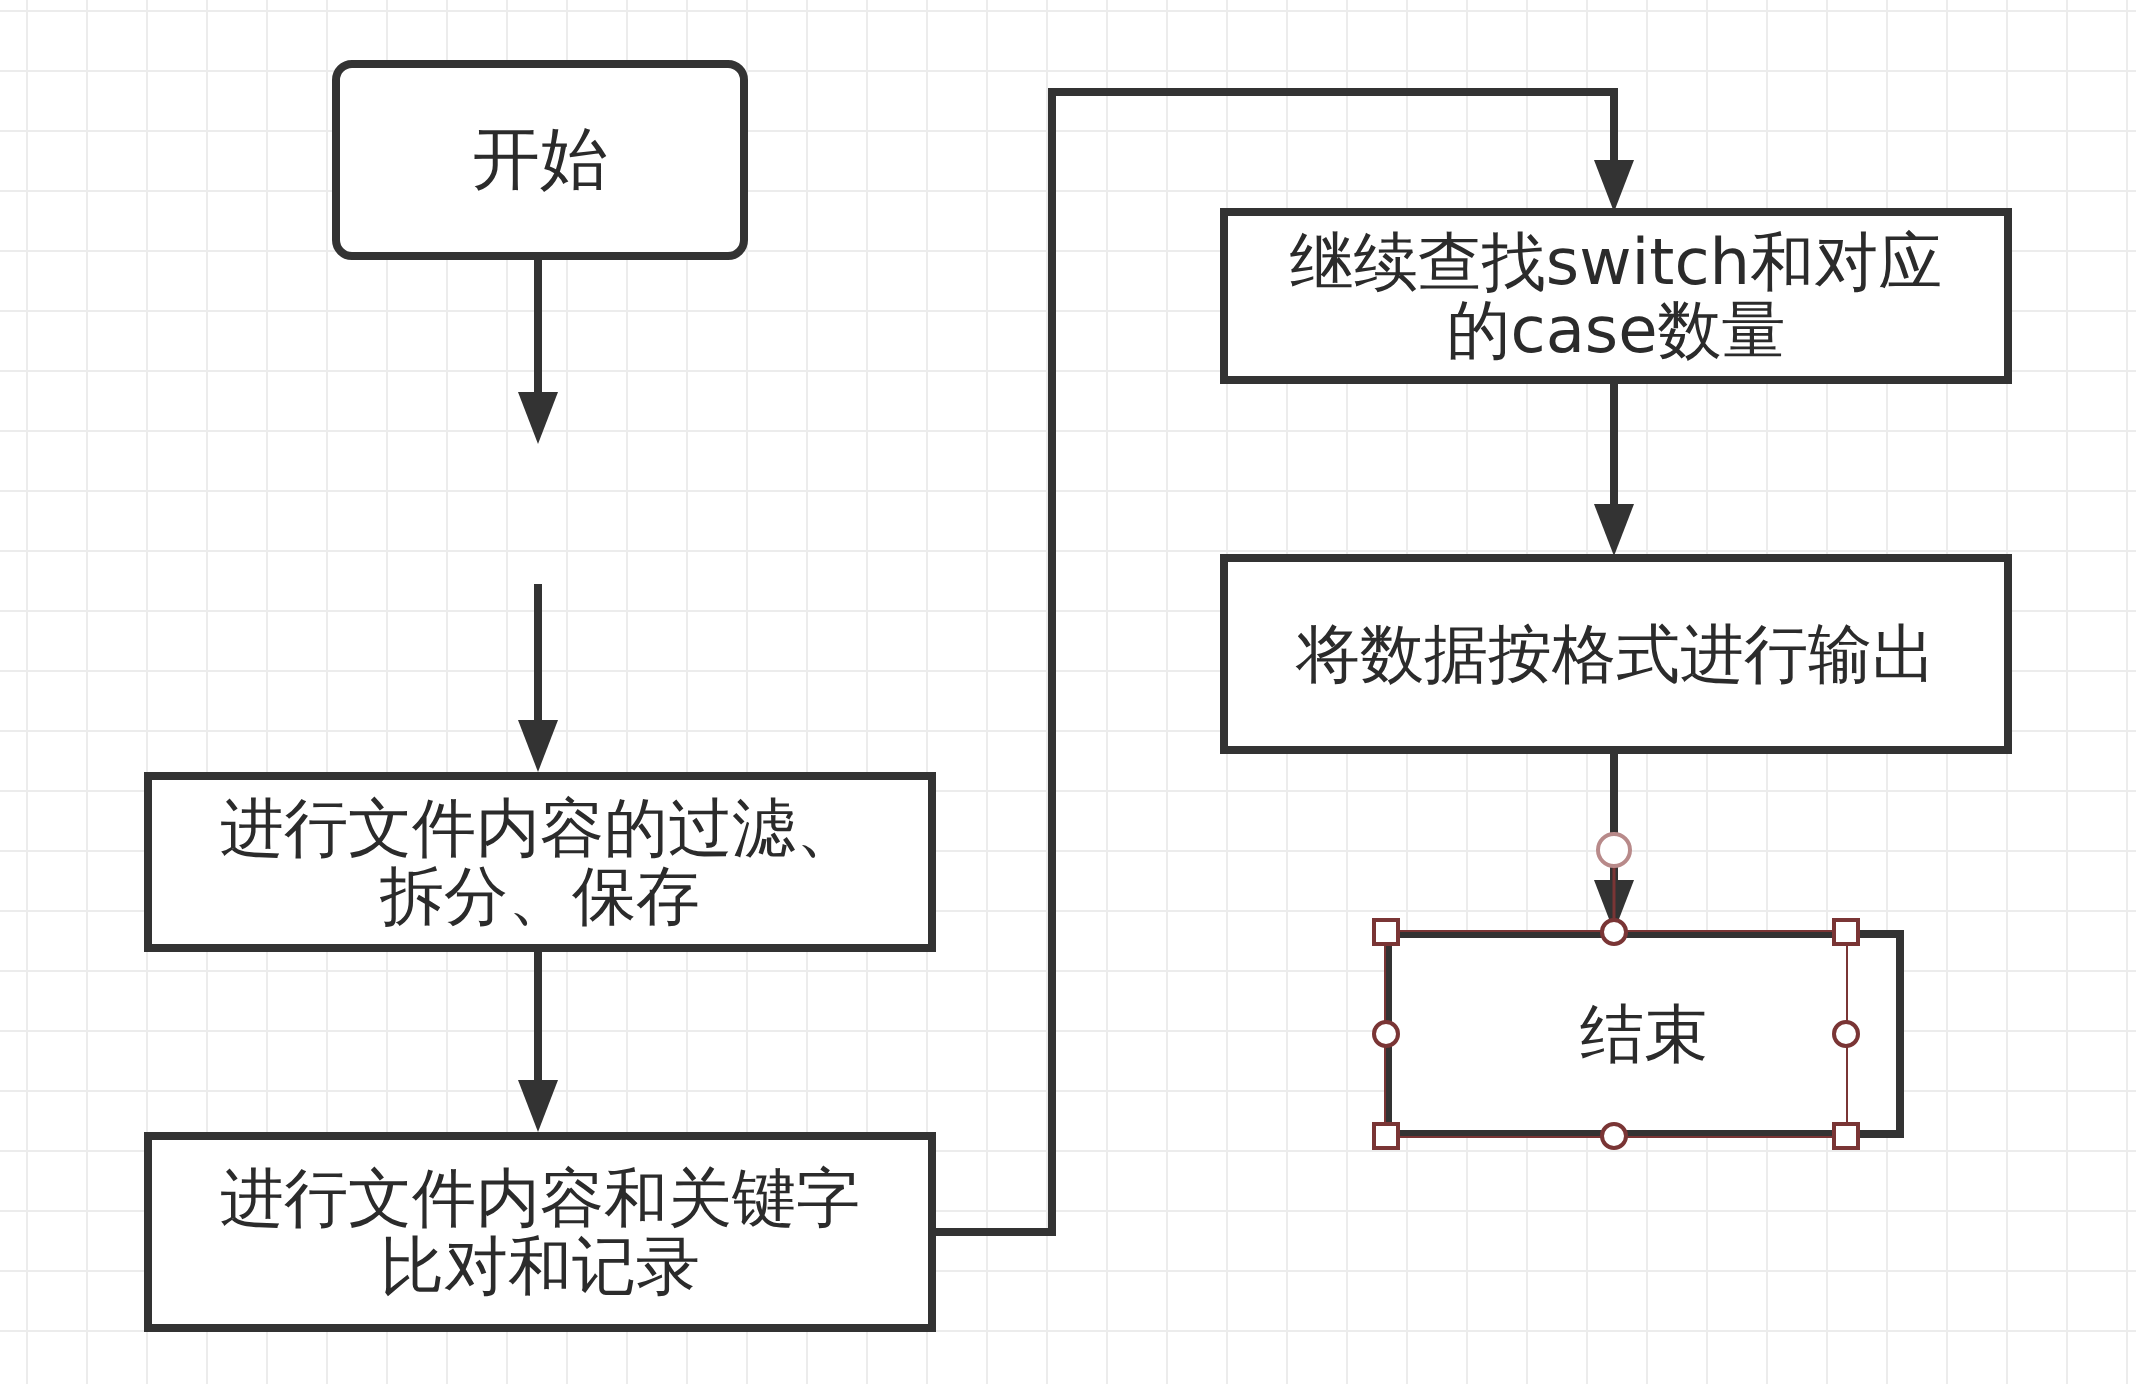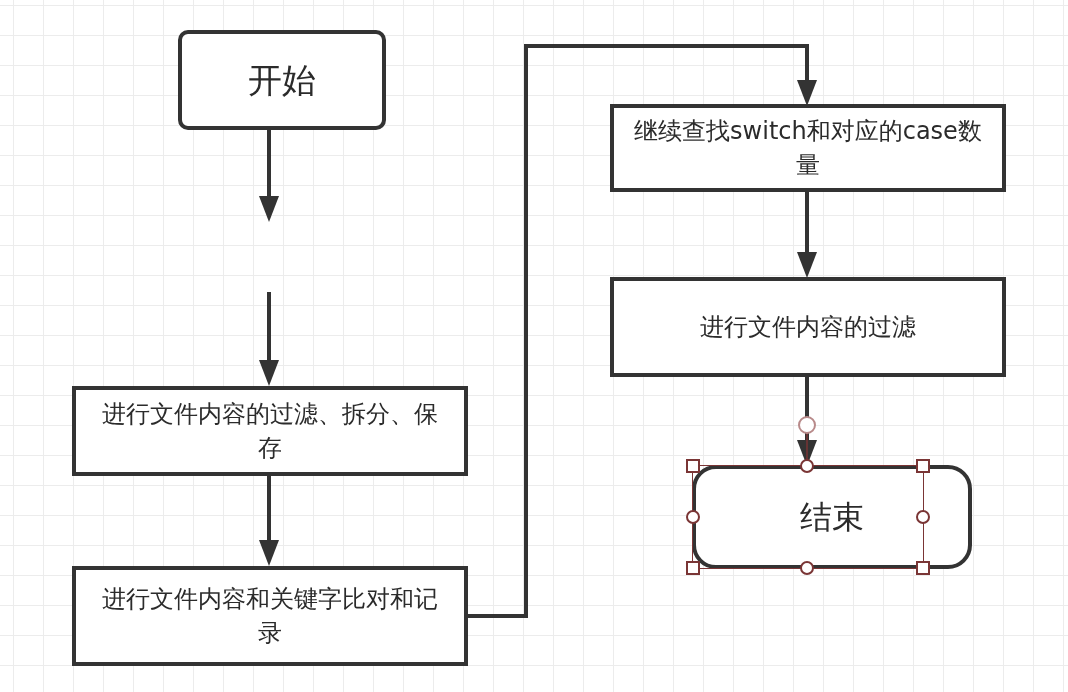--- a/index.html
+++ b/index.html
@@ -13,21 +13,21 @@
     background-position: 13px 5px;
     font-family: "DejaVu Sans", "Liberation Sans", sans-serif;
     color: #2b2b2b;
   }
   .canvas { position: absolute; left: 0; top: 0; width: 1068px; height: 692px; }
   svg.edges { position: absolute; left: 0; top: 0; }
   .node {
     position: absolute; box-sizing: border-box;
     background: #ffffff; border: 4px solid #333333;
     display: flex; align-items: center; justify-content: center;
-    text-align: center; line-height: 34px; font-size: 24px;
+    text-align: center; line-height: 34px; font-size: 32px;
     padding: 0 20px; cursor: pointer;
   }
   .node.terminal { border-radius: 10px; font-size: 34px; }
   .node.selected { border-color: #333333; }
   .sel-outline {
     position: absolute; box-sizing: border-box; pointer-events: none;
     border: 1.5px solid #7a3535;
   }
   .handle {
     position: absolute; box-sizing: border-box; background: #fff;
@@ -76,42 +76,42 @@
       <polygon points="797,252 817,252 807,278" fill="#333"></polygon>
     </g>
 
     <g>
       <line x1="807" y1="376" x2="807" y2="444" stroke="#333" stroke-width="4"></line>
       <polygon points="797,440 817,440 807,466" fill="#333"></polygon>
       <line x1="807" y1="432" x2="807" y2="462" stroke="#7a3535" stroke-width="1.5"></line>
     </g>
   </svg>
 
-  <div class="node terminal" style="left:178px; top:30px; width:208px; height:100px;">
+  <div class="node terminal" style="left:166px; top:30px; width:208px; height:100px;">
     <span>开始</span>
   </div>
 
 
   <div class="node" style="left:72px; top:386px; width:396px; height:90px;justify-content:center;">
     <span>进行文件内容的过滤、拆分、保存</span>
   </div>
 
   <div class="node" style="left:72px; top:566px; width:396px; height:100px;">
     <span>进行文件内容和关键字比对和记录</span>
   </div>
 
   <div class="node" style="left:610px; top:104px; width:396px; height:88px;">
     <span>继续查找switch和对应的case数量</span>
   </div>
 
   <div class="node" style="left:610px; top:277px; width:396px; height:100px;">
-    <span>进行文件内容的过滤</span>
+    <span>将数据按格式进行输出</span>
   </div>
 
-  <div class="node selected" style="left:692px; top:465px; width:280px; height:104px; font-size:32px;border-radius:24px;">
+  <div class="node selected" style="left:692px; top:465px; width:260px; height:104px; font-size:32px;">
     <span>结束</span>
   </div>
 
   <div class="sel-outline" style="left:692px; top:465px; width:232px; height:104px;"></div>
 
   <div class="handle sq" style="left:686px; top:459px;"></div>
   <div class="handle sq" style="left:916px; top:459px;"></div>
   <div class="handle sq" style="left:686px; top:561px;"></div>
   <div class="handle sq" style="left:916px; top:561px;"></div>
 

